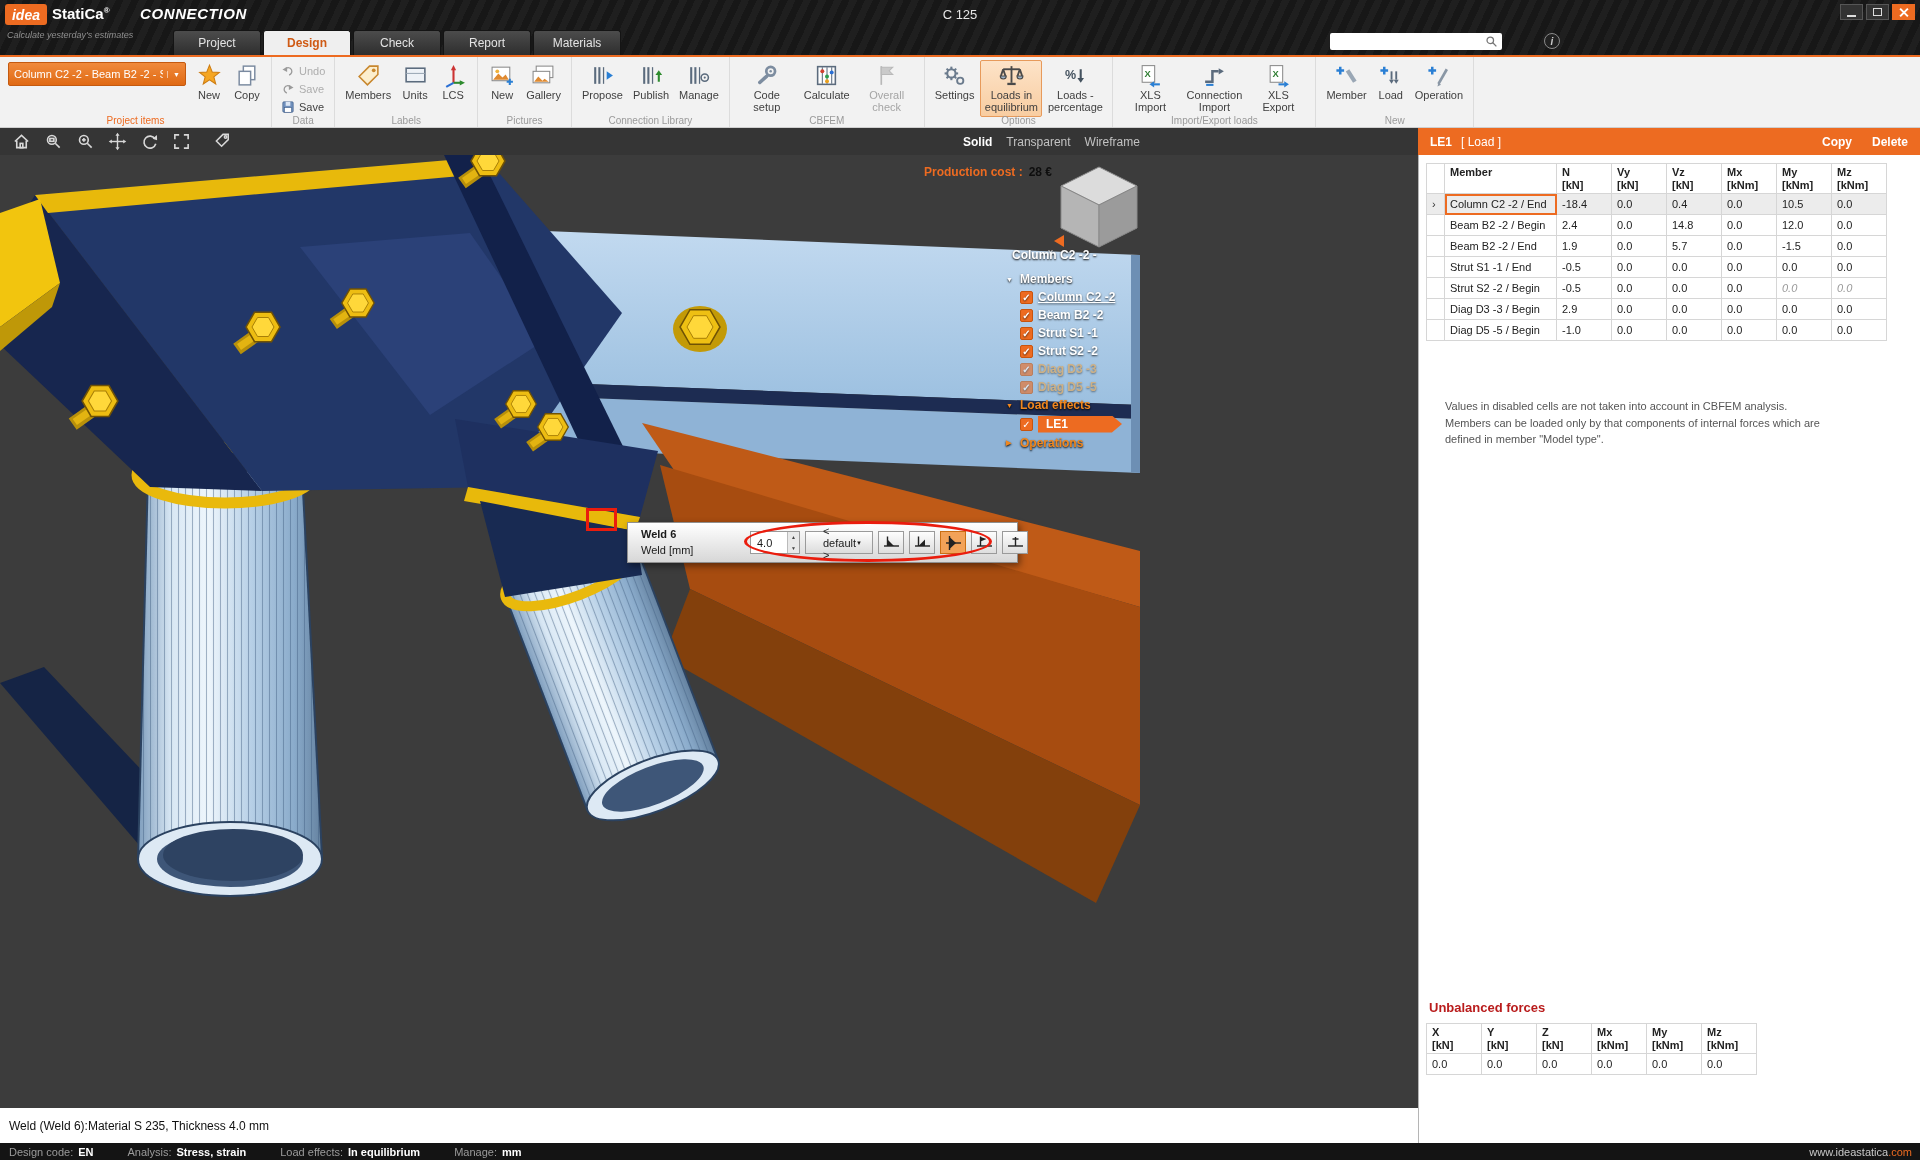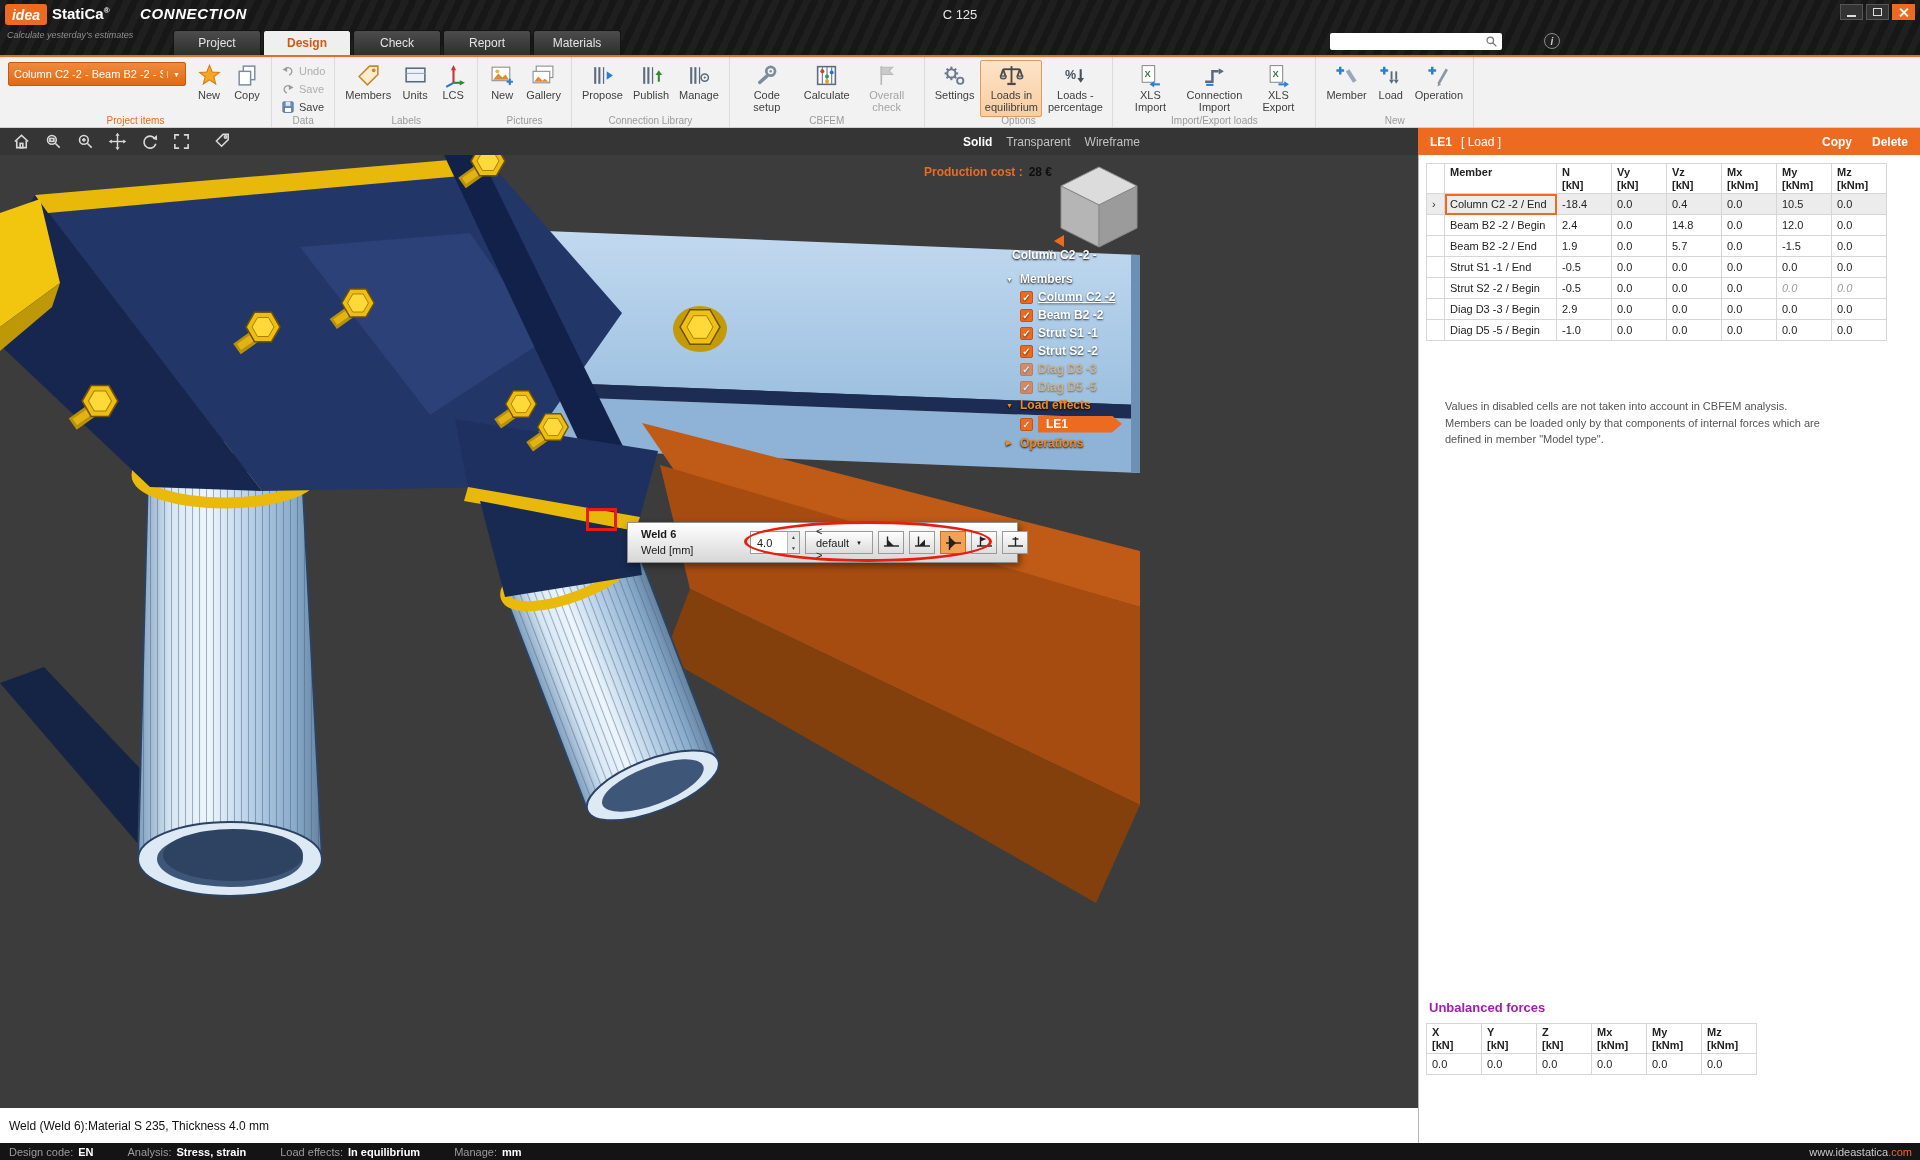--- a/index.html
+++ b/index.html
@@ -71,21 +71,21 @@
 .le1row{display:flex;align-items:center;gap:5px;padding-left:18px;height:18px;margin:1px 0}
 .le1tag{background:#ED6B21;color:#fff;font-weight:bold;height:17px;line-height:17px;padding:0 14px 0 8px;min-width:84px;clip-path:polygon(0 0,88% 0,100% 50%,88% 100%,0 100%)}
 
 .weld-popup{position:absolute;left:627px;top:367px;width:391px;height:41px;background:linear-gradient(#ffffff,#d7d7d7);border:1px solid #8f8f8f;box-shadow:2px 3px 7px rgba(0,0,0,.45);font-size:11px;color:#1a1a1a;z-index:20}
 .wp-title{position:absolute;left:13px;top:5px;font-weight:bold}
 .wp-sub{position:absolute;left:13px;top:21px}
 .wp-controls{position:absolute;left:122px;top:8px;display:flex;align-items:center;gap:5px}
 .wp-input{width:50px;height:23px;background:#fff;border:1px solid #9a9a9a;display:flex;align-items:center;padding-left:6px}
 .spin{margin-left:auto;display:flex;flex-direction:column;width:12px;border-left:1px solid #bbb;height:100%}
 .spin i{font-style:normal;font-size:5px;flex:1;text-align:center;line-height:10px;background:#e9e9e9;color:#444}
-.wp-dd{width:68px;height:23px;background:linear-gradient(#fefefe,#dcdcdc);border:1px solid #9a9a9a;display:flex;align-items:center;padding:0 10px}
+.wp-dd{width:68px;height:23px;background:linear-gradient(#fefefe,#dcdcdc);border:1px solid #9a9a9a;display:flex;align-items:center;padding:0 17px}
 .wp-dd b{margin-left:auto;font-size:6px;font-weight:normal}
 .wico{width:26px;height:23px;border:1px solid #9a9a9a;background:linear-gradient(#fdfdfd,#dedede);display:flex;align-items:center;justify-content:center}
 .wico.sel{background:#f2a258;border-color:#c96f14}
 .wico svg{width:17px;height:16px}
 
 .annot-box{position:absolute;left:586px;top:353px;width:31px;height:23px;border:3px solid #ea1c0d;z-index:30}
 .annot-ellipse{position:absolute;left:744px;top:366px;width:248px;height:41px;border:3px solid #ea1c0d;border-radius:50%;z-index:31}
 
 .bottomstrip{position:absolute;left:0;top:1108px;width:1418px;height:35px;background:#fff;display:flex;align-items:center;padding-left:9px;font-size:12px;color:#111;z-index:20}
 .statusbar{position:absolute;left:0;top:1143px;width:1920px;height:17px;background:#141414;display:flex;align-items:center;font-size:11px;color:#9b9b9b;padding-left:9px;gap:34px;z-index:50}
@@ -98,21 +98,21 @@
 table.ptable th,table.ptable td{border:1px solid #d6d6d6;padding:1px 5px;text-align:left;vertical-align:middle;height:21px;font-weight:normal}
 table.ptable th{vertical-align:top;padding-top:2px;font-weight:bold;line-height:1.2;height:auto}
 .c-sel{width:18px;min-width:18px}
 .c-mem{width:112px;min-width:112px}
 .c-val{width:55px;min-width:55px}
 tr.selrow td{background:#ececec}
 td.focuscell{outline:2px solid #ED6B21;outline-offset:-2px}
 td.dis{font-style:italic;color:#9a9a9a}
 td.rowmark{text-align:center;font-weight:bold;color:#333;padding:0}
 .note{position:absolute;left:26px;top:243px;width:385px;color:#555;line-height:1.5}
-.unbal-title{position:absolute;left:10px;top:845px;font-size:13px;font-weight:bold;color:#a21caf}
+.unbal-title{position:absolute;left:10px;top:845px;font-size:13px;font-weight:bold;color:#b91c1c}
 table.unbal{top:868px}
 </style>
 </head>
 <body>
 
 <div class="titlebar">
   <div class="logo">idea</div>
   <div class="brand"><span>StatiCa</span><sup>®</sup></div>
   <div class="module">CONNECTION</div>
   <div class="tagline">Calculate yesterday's estimates</div>

